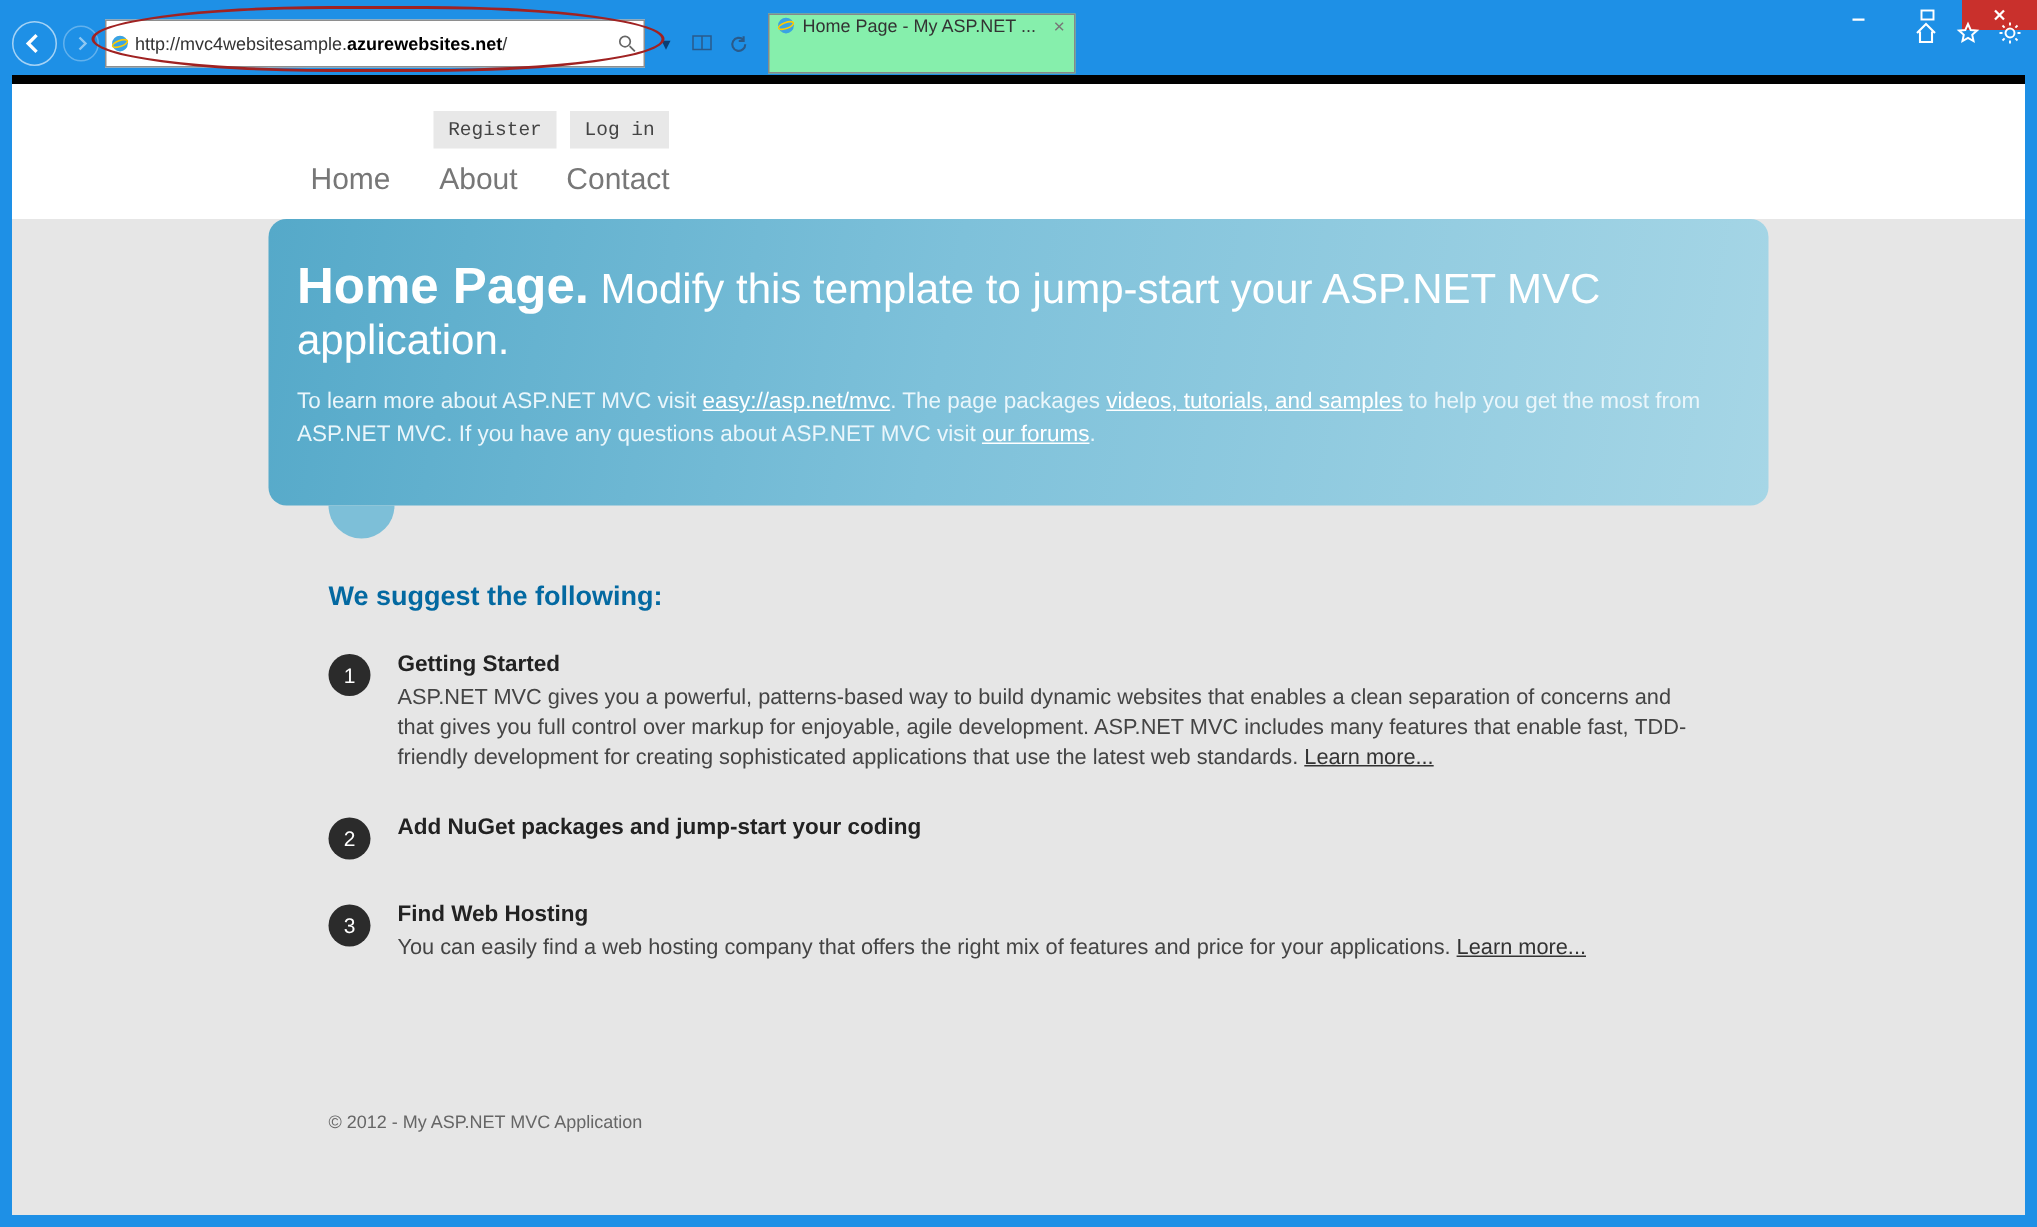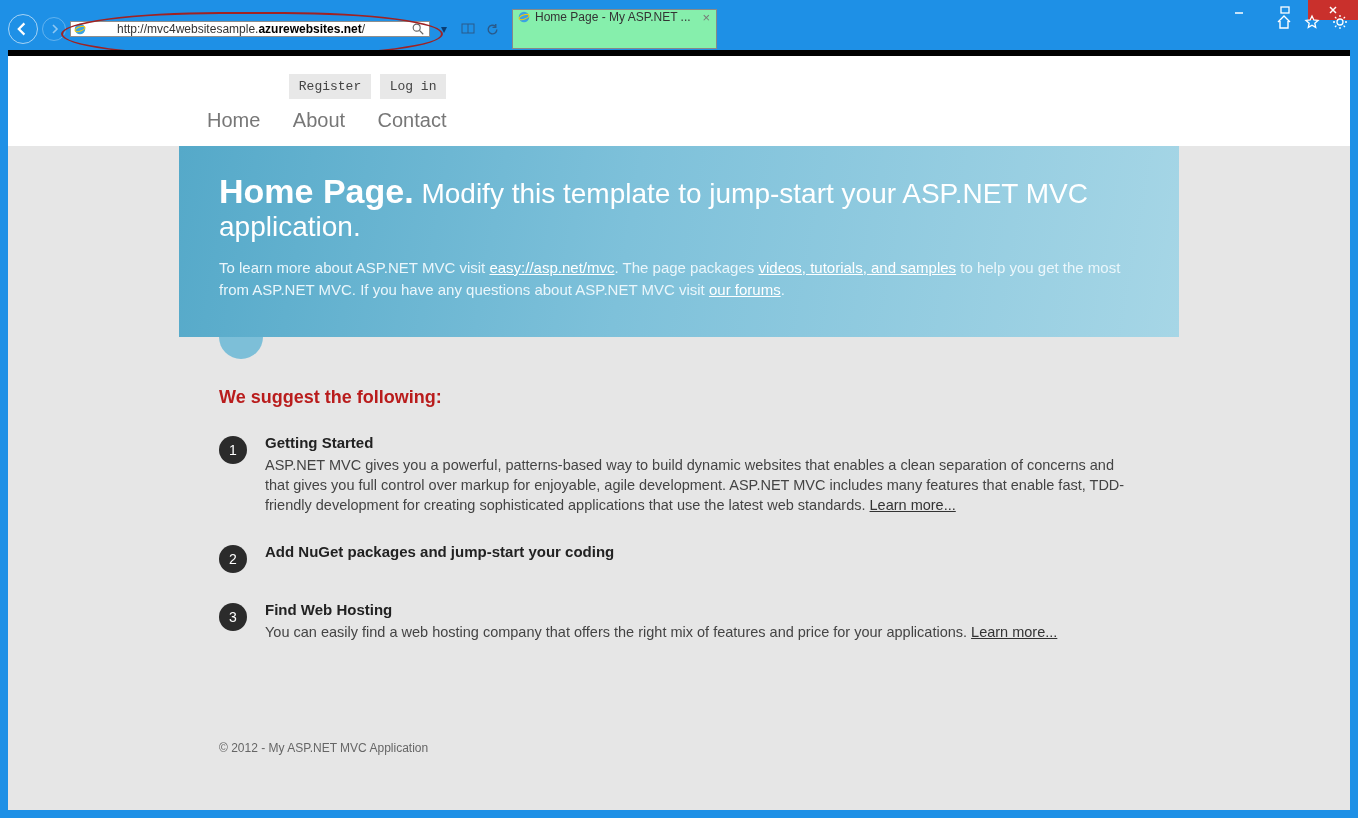--- a/index.html
+++ b/index.html
@@ -4,21 +4,21 @@
 <style>
   html,body{margin:0;padding:0;font-family:"Segoe UI",Arial,sans-serif;background:#fff;}
   .window{width:1358px;height:818px;background:#1e90e6;position:relative;overflow:hidden;}
   .wincontrols{position:absolute;top:0;right:0;display:flex;}
   .winbtn{width:46px;height:20px;background:#1e90e6;color:#fff;display:flex;align-items:center;justify-content:center;font-size:13px;}
   .winbtn.close{background:#c9302c;width:50px;}
   .winbtn svg{width:10px;height:10px;}
   .chrome-row{height:34px;display:flex;align-items:center;padding:0 6px 0 8px;gap:4px;position:relative;top:12px;}
   .circle-btn{width:28px;height:28px;border-radius:50%;border:1px solid rgba(255,255,255,0.6);display:flex;align-items:center;justify-content:center;color:#fff;flex:0 0 auto;}
   .addr-wrap{position:relative;}
-  .addrbar{width:360px;height:16px;background:#fff;border:1px solid #8e8e8e;display:flex;align-items:center;font-size:12px;color:#333;padding:0 4px 0 2px;box-sizing:border-box;gap:27px;}
+  .addrbar{width:360px;height:32px;background:#fff;border:1px solid #8e8e8e;display:flex;align-items:center;font-size:12px;color:#333;padding:0 4px 0 2px;box-sizing:border-box;}
   .addrbar .ieicon{width:14px;height:14px;margin-right:3px;}
   .addrbar .url{flex:1;white-space:nowrap;overflow:hidden;}
   .addrbar .url .domain{font-weight:700;color:#000;}
   .addrbar .mag{width:14px;height:14px;color:#555;}
   .circletrace{position:absolute;left:-9px;top:-9px;width:378px;height:40px;border:2px solid #a02222;border-radius:50%/60%;pointer-events:none;}
   .smallbtn{width:20px;height:20px;color:#0a3e74;display:flex;align-items:center;justify-content:center;font-size:12px;}
   .tab{height:40px;width:205px;background:#86efac;border:1px solid #888;display:flex;align-items:flex-start;font-size:12px;color:#333;padding:0 4px;margin-left:6px;box-sizing:border-box;}
   .tab .ieicon{width:14px;height:14px;margin-right:4px;}
   .tab .t{flex:1;white-space:nowrap;overflow:hidden;text-overflow:ellipsis;}
   .tab .x{color:#777;font-size:13px;padding:0 2px;}
@@ -28,28 +28,28 @@
   .blackbar{height:6px;background:#000;}
   .page-white{background:#fff;}
   .container{width:1000px;margin:0 auto;}
   header.site{display:flex;justify-content:space-between;align-items:flex-end;padding:18px 0 14px;}
   .logo{font-family:"Courier New",monospace;font-size:32px;color:#bdbdbd;letter-spacing:2px;}
   .headright{text-align:right;}
   .account{margin-bottom:10px;}
   .account a{display:inline-block;background:#e8e8e8;color:#444;font-size:13px;padding:5px 10px;margin-left:4px;text-decoration:none;font-family:Liberation Mono, monospace;}
   nav.main a{color:#777;font-size:20px;text-decoration:none;margin-left:28px;}
   .hero-wrap{background:#e6e6e6;}
-  .hero{background:linear-gradient(100deg,#55a9c9 0%,#7ec1da 45%,#a6d6e6 100%);color:#fff;padding:26px 40px 36px;}
+  .hero{background:linear-gradient(100deg,#55a9c9 0%,#7ec1da 45%,#a6d6e6 100%);color:#fff;padding:26px 19px 36px;border-radius:12px;}
   .hero h1{margin:0 0 14px;font-weight:300;font-size:28px;}
   .hero h1 b{font-weight:700;font-size:34px;}
   .hero p{margin:0;font-size:15px;line-height:1.45;color:#eaf6fb;}
   .hero a{color:#fff;}
   .pill{width:44px;height:22px;border-radius:0 0 44px 44px;background:#7dbfd8;margin-left:40px;}
   .content{padding:28px 40px 60px;}
-  .content h3{margin:0 0 26px;font-size:18px;color:#b91c1c;}
+  .content h3{margin:0 0 26px;font-size:18px;color:#0369a1;}
   ol.sug{list-style:none;margin:0;padding:0;}
   ol.sug li{display:flex;gap:18px;margin-bottom:28px;}
   .num{width:28px;height:28px;border-radius:50%;background:#2b2b2b;color:#fff;display:flex;align-items:center;justify-content:center;font-size:14px;flex:0 0 auto;margin-top:2px;}
   .sug h5{margin:0 0 4px;font-size:15px;color:#222;}
   .sug p{margin:0;font-size:14.5px;color:#444;line-height:1.4;}
   .sug a{color:#333;}
   footer.site{font-size:12px;color:#666;padding:10px 40px 40px;}
 </style>
 </head>
 <body>

